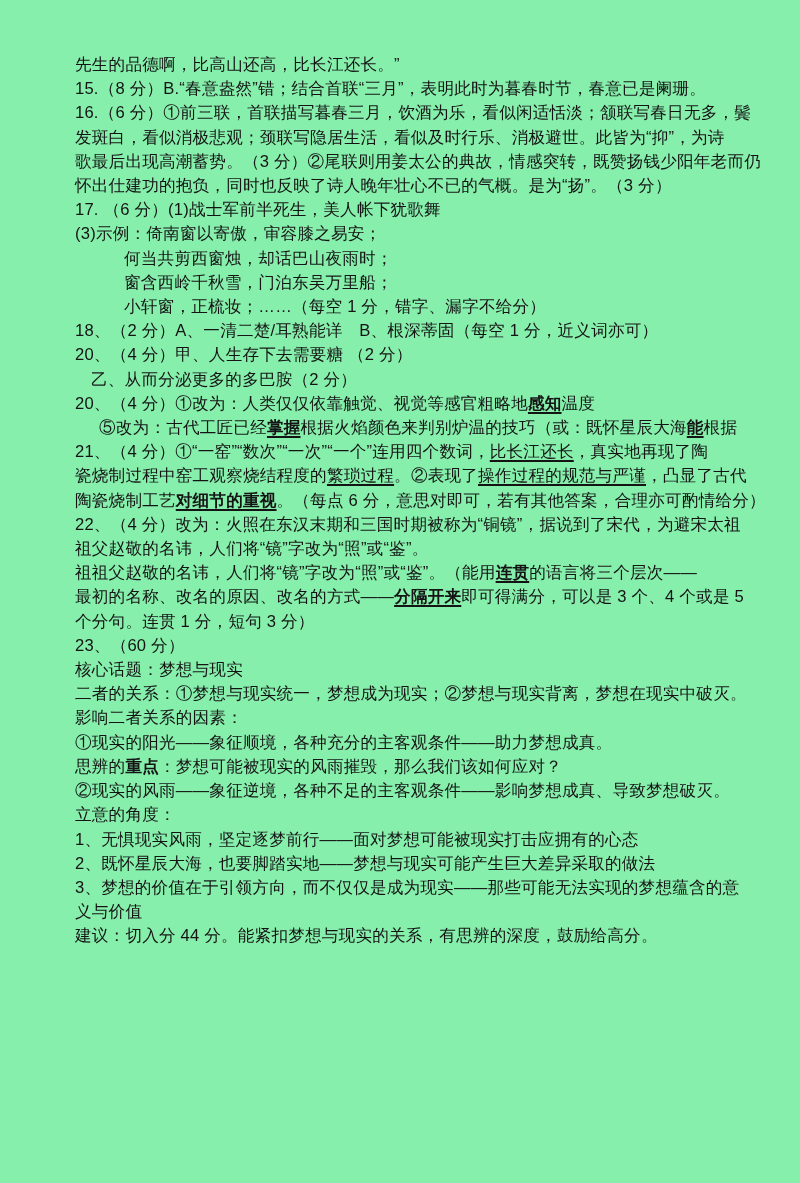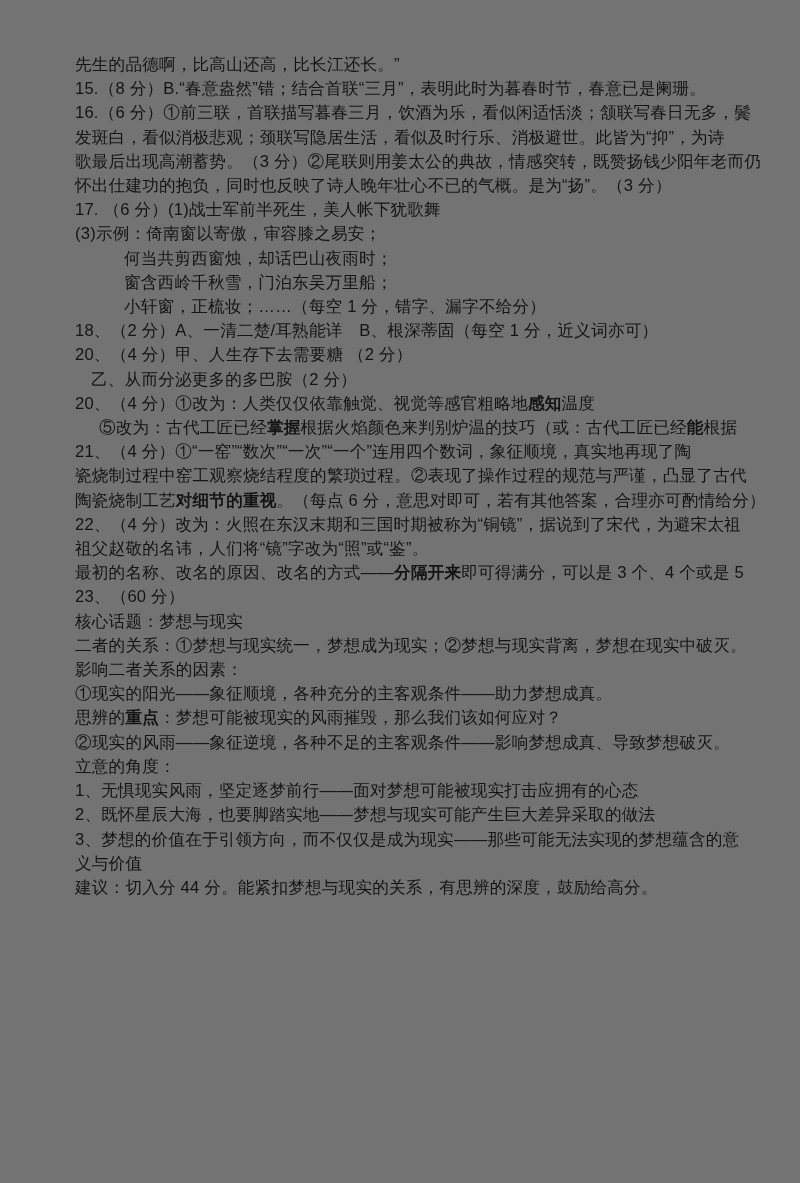--- a/index.html
+++ b/index.html
@@ -5,64 +5,66 @@
   html, body {
     margin: 0;
     padding: 0;
     background: #ffffff;
   }
   .page {
     position: relative;
     box-sizing: border-box;
     width: 800px;
     height: 1183px;
-    background: #737373;
+    background: #86efac;
     padding: 53px 58px 20px 75px;
     font-family: "Liberation Sans", sans-serif;
     font-size: 16.6px;
     line-height: 24.2px;
     color: #141414;
     overflow: hidden;
   }
   .line {
     white-space: nowrap;
     letter-spacing: 0.2px;
   }
   .indent-1 { padding-left: 16px; }
   .indent-2 { padding-left: 24px; }
   .indent-3 { padding-left: 49px; }
   .b { font-weight: 700; }
-  .u { text-underline-offset: 3px; text-decoration-thickness: 1.5px; }
+  .u { text-decoration: underline; text-underline-offset: 3px; text-decoration-thickness: 1.5px; }
 </style>
 </head>
 <body>
 
 <div class="page">
     <div class="line"><span>先生的品德啊，比高山还高，比长江还长。”</span></div>
     <div class="line"><span>15.（8 分）B.“春意盎然”错；结合首联“三月”，表明此时为暮春时节，春意已是阑珊。</span></div>
     <div class="line"><span>16.（6 分）①前三联，首联描写暮春三月，饮酒为乐，看似闲适恬淡；颔联写春日无多，鬓</span></div>
     <div class="line"><span>发斑白，看似消极悲观；颈联写隐居生活，看似及时行乐、消极避世。此皆为“抑”，为诗</span></div>
     <div class="line"><span>歌最后出现高潮蓄势。（3 分）②尾联则用姜太公的典故，情感突转，既赞扬钱少阳年老而仍</span></div>
     <div class="line"><span>怀出仕建功的抱负，同时也反映了诗人晚年壮心不已的气概。是为“扬”。（3 分）</span></div>
     <div class="line"><span>17. （6 分）(1)战士军前半死生，美人帐下犹歌舞</span></div>
     <div class="line"><span>(3)示例：倚南窗以寄傲，审容膝之易安；</span></div>
     <div class="line indent-3"><span>何当共剪西窗烛，却话巴山夜雨时；</span></div>
     <div class="line indent-3"><span>窗含西岭千秋雪，门泊东吴万里船；</span></div>
     <div class="line indent-3"><span>小轩窗，正梳妆；……（每空 1 分，错字、漏字不给分）</span></div>
     <div class="line"><span>18、（2 分）A、一清二楚/耳熟能详　B、根深蒂固（每空 1 分，近义词亦可）</span></div>
     <div class="line"><span>20、（4 分）甲、人生存下去需要糖 （2 分）</span></div>
     <div class="line indent-1"><span>乙、从而分泌更多的多巴胺（2 分）</span></div>
     <div class="line"><span>20、（4 分）①改为：人类仅仅依靠触觉、视觉等感官粗略地</span><span class="b u">感知</span><span>温度</span></div>
-    <div class="line indent-2"><span>⑤改为：古代工匠已经</span><span class="b u">掌握</span><span>根据火焰颜色来判别炉温的技巧（或：古代工匠已经</span><span class="b u">能</span><span>根据</span></div>
-    <div class="line"><span>21、（4 分）①“一窑”“数次”“一次”“一个”连用四个数词，</span><span class="u">象征顺境</span><span>，真实地再现了陶</span></div>
+    <div class="line indent-2"><span>⑤改为：古代工匠已经</span><span class="b u">掌握</span><span>根据火焰颜色来判别炉温的技巧（或：既怀星辰大海</span><span class="b u">能</span><span>根据</span></div>
+    <div class="line"><span>21、（4 分）①“一窑”“数次”“一次”“一个”连用四个数词，</span><span class="u">比长江还长</span><span>，真实地再现了陶</span></div>
     <div class="line"><span>瓷烧制过程中窑工观察烧结程度的</span><span class="u">繁琐过程</span><span>。②表现了</span><span class="u">操作过程的规范与严谨</span><span>，凸显了古代</span></div>
     <div class="line"><span>陶瓷烧制工艺</span><span class="b u">对细节的重视</span><span>。（每点 6 分，意思对即可，若有其他答案，合理亦可酌情给分）</span></div>
     <div class="line"><span>22、（4 分）改为：火照在东汉末期和三国时期被称为“铜镜”，据说到了宋代，为避宋太祖</span></div>
     <div class="line"><span>祖父赵敬的名讳，人们将“镜”字改为“照”或“鉴”。</span></div>
+    <div class="line"><span>祖祖父赵敬的名讳，人们将“镜”字改为“照”或“鉴”。（能用</span><span class="b u">连贯</span><span>的语言将三个层次——</span></div>
     <div class="line"><span>最初的名称、改名的原因、改名的方式——</span><span class="b u">分隔开来</span><span>即可得满分，可以是 3 个、4 个或是 5</span></div>
+    <div class="line"><span>个分句。连贯 1 分，短句 3 分）</span></div>
     <div class="line"><span>23、（60 分）</span></div>
     <div class="line"><span>核心话题：梦想与现实</span></div>
     <div class="line"><span>二者的关系：①梦想与现实统一，梦想成为现实；②梦想与现实背离，梦想在现实中破灭。</span></div>
     <div class="line"><span>影响二者关系的因素：</span></div>
     <div class="line"><span>①现实的阳光——象征顺境，各种充分的主客观条件——助力梦想成真。</span></div>
     <div class="line"><span>思辨的</span><span class="b">重点</span><span>：梦想可能被现实的风雨摧毁，那么我们该如何应对？</span></div>
     <div class="line"><span>②现实的风雨——象征逆境，各种不足的主客观条件——影响梦想成真、导致梦想破灭。</span></div>
     <div class="line"><span>立意的角度：</span></div>
     <div class="line"><span>1、无惧现实风雨，坚定逐梦前行——面对梦想可能被现实打击应拥有的心态</span></div>
     <div class="line"><span>2、既怀星辰大海，也要脚踏实地——梦想与现实可能产生巨大差异采取的做法</span></div>

